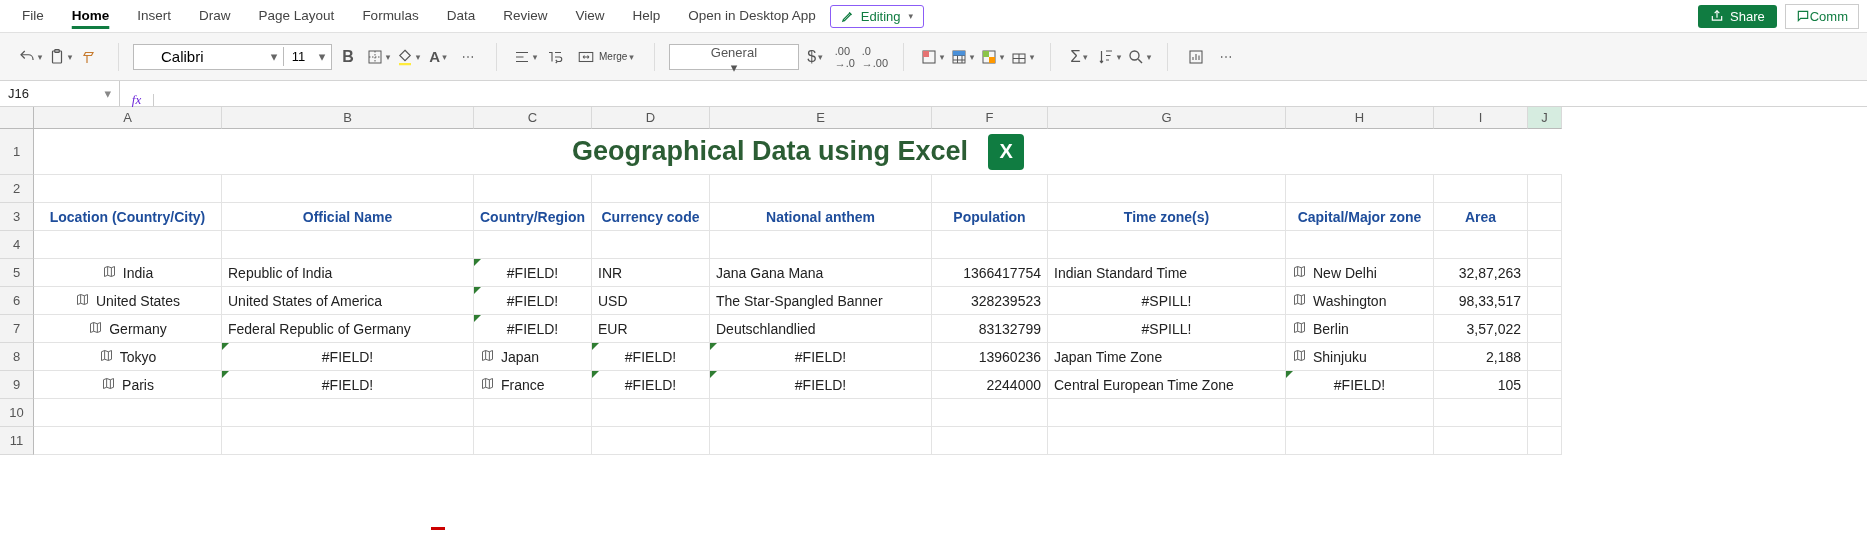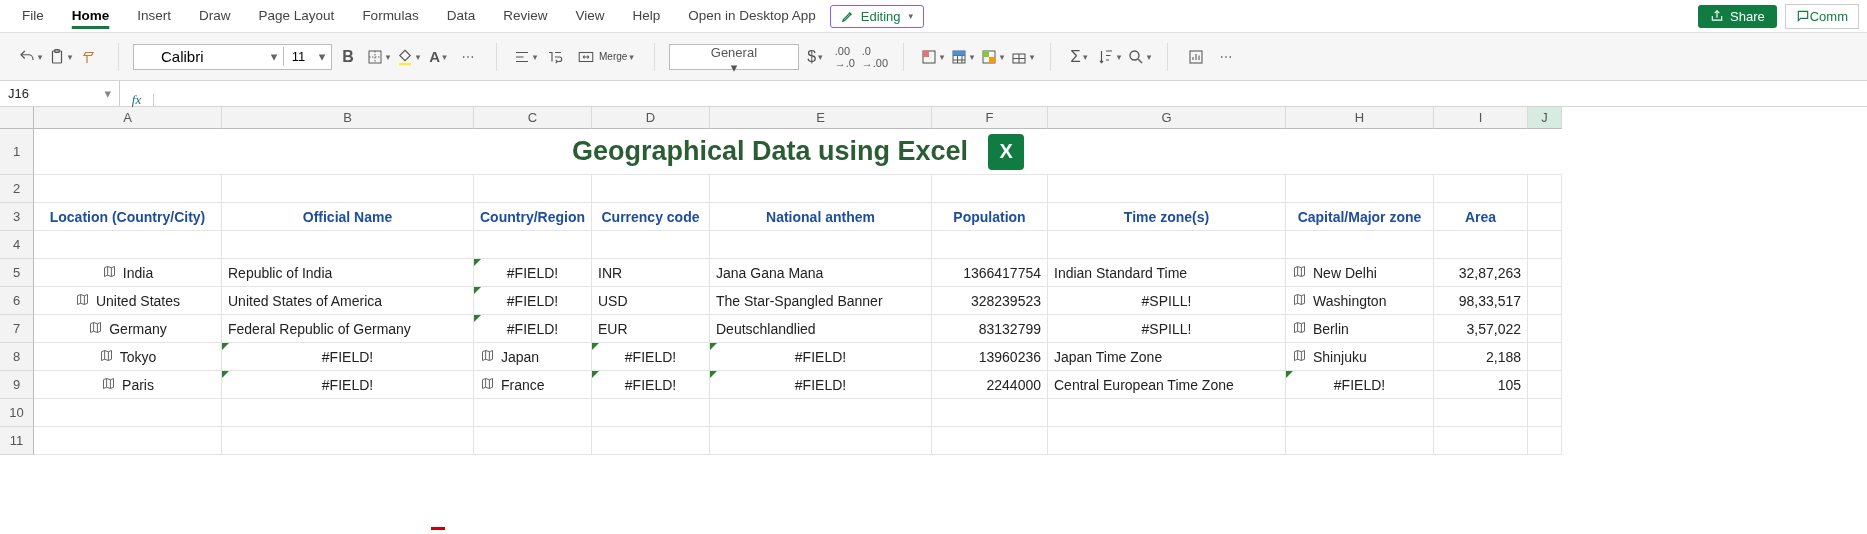--- a/index.html
+++ b/index.html
@@ -26,21 +26,21 @@
 .font-box input.size { border:none; border-left:1px solid #bbb; width:30px; padding:2px 4px; text-align:center; font-size:13px;}
 .font-box .chev { width:18px; display:flex; align-items:center; justify-content:center; color:#666;}
 .numfmt-box { border:1px solid #bbb; background:#fff; height:26px; width:130px; display:flex; align-items:center; padding:0 6px; justify-content:space-between; color:#555;flex-direction:column;}
 .merge-lbl { font-size:10px; color:#444; margin-left:4px; }
 .caret { font-size:9px; color:#666; margin-left:2px;}
 
 
 .fbar-row { display:flex; height:26px; border-bottom:1px solid #d4d4d4; background:#fff; align-items:stretch;}
 .name-box { width:120px; border-right:1px solid #ccc; display:flex; align-items:center; padding:0 8px; font-size:13px;}
 .name-box .chev { margin-left:auto; color:#888;}
-.fx { width:34px; border-right:1px solid #ccc; display:flex; align-items:center; justify-content:center; font-style:italic; color:#0f766e; font-family: "Cambria Math", serif; margin-top: 13px;}
+.fx { width:34px; border-right:1px solid #ccc; display:flex; align-items:center; justify-content:center; font-style:italic; color:#6d28d9; font-family: "Cambria Math", serif; margin-top: 13px;}
 .formula-input { flex:1; border:none; padding:0 8px; }
 
 
 .grid { display:grid; grid-template-columns: 34px 188px 252px 118px 118px 222px 116px 238px 148px 94px 34px; font-size:14px;}
 .colhdr { background:#f3f3f3; border-right:1px solid #d9d9d9; border-bottom:1px solid #bababa; text-align:center; padding:3px 0; color:#555; font-size:13px;}
 .colhdr.sel { background:#d6ece0;}
 .rowhdr { background:#f3f3f3; border-right:1px solid #bababa; border-bottom:1px solid #d9d9d9; text-align:center; color:#555; font-size:13px; display:flex;align-items:center;justify-content:center;}
 .corner { background:#f3f3f3; border-right:1px solid #bababa; border-bottom:1px solid #bababa;}
 .cell { border-right:1px solid #e3e3e3; border-bottom:1px solid #e3e3e3; padding:3px 6px; height:28px; display:flex; align-items:center; position:relative; white-space:nowrap;}
 .cell.center { justify-content:center;}

